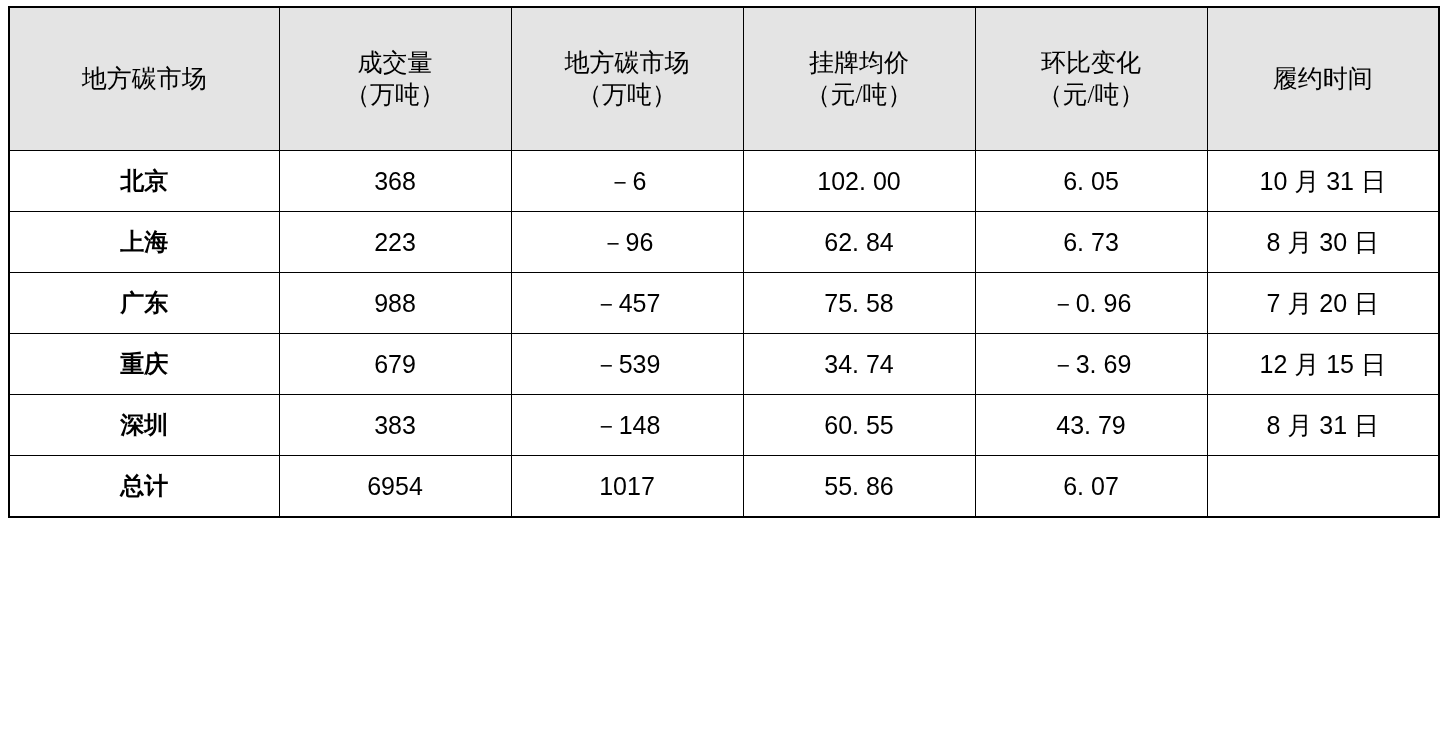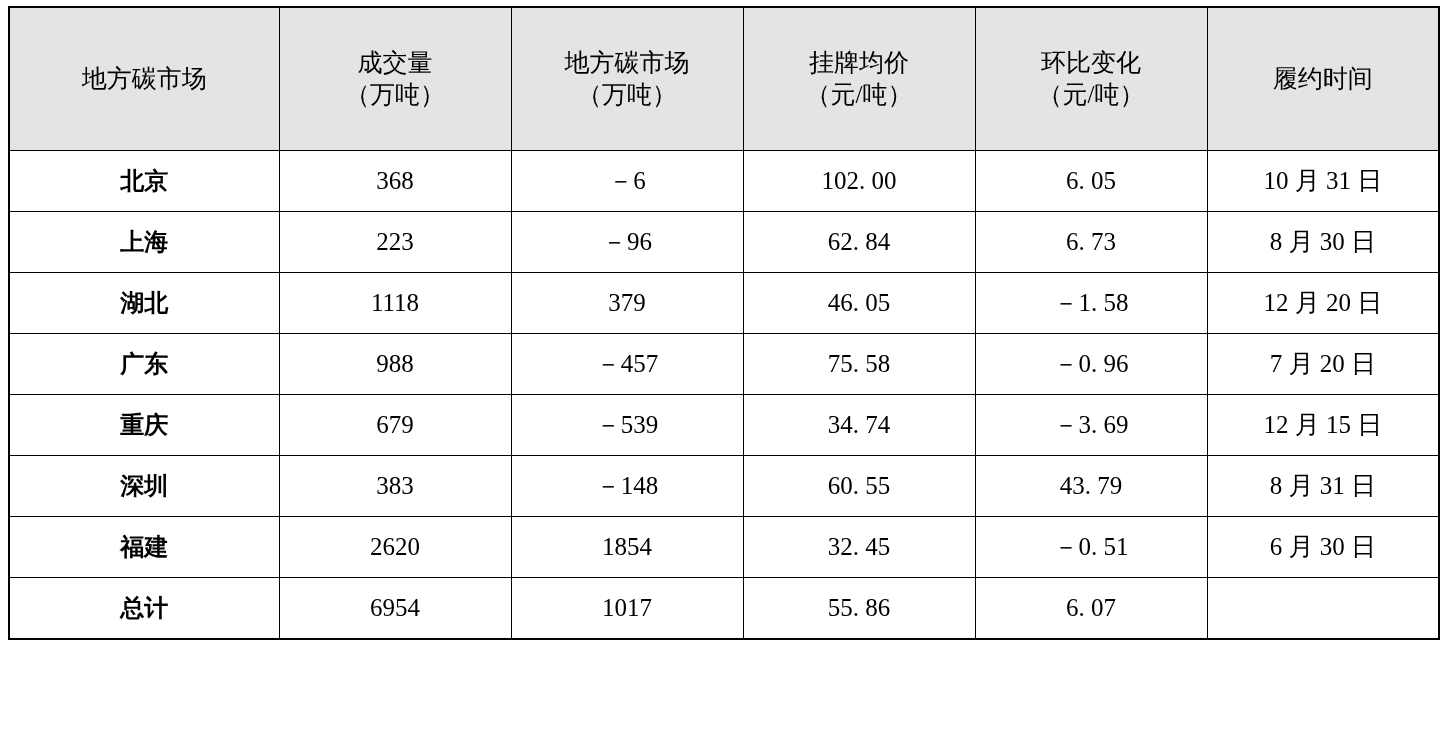--- a/index.html
+++ b/index.html
@@ -57,21 +57,21 @@
   }
   tbody tr:last-child td {
     border-bottom: 2px solid #000000;
   }
   col.c0 { width: 270px; }
   col.c1 { width: 232px; }
   col.c2 { width: 232px; }
   col.c3 { width: 232px; }
   col.c4 { width: 232px; }
   col.c5 { width: 232px; }
-  .num { font-family: Liberation Serif, serif; }
+  .num { font-family: Liberation Sans, sans-serif; }
 </style>
 </head>
 <body>
 
 <div class="table-wrap">
   <table class="carbon-table">
     <colgroup>
       <col class="c0">
         <col class="c1">
         <col class="c2">
@@ -118,28 +118,20 @@
       </tr>
       <tr>
         <td class="region">上海</td>
         <td class="num">223</td>
         <td class="num">－96</td>
         <td class="num">62. 84</td>
         <td class="num">6. 73</td>
         <td class="num">8 月 30 日</td>
       </tr>
       <tr>
-        <td class="region">湖北</td>
-        <td class="num">1118</td>
-        <td class="num">379</td>
-        <td class="num">46. 05</td>
-        <td class="num">－1. 58</td>
-        <td class="num">12 月 20 日</td>
-      </tr>
-      <tr>
         <td class="region">广东</td>
         <td class="num">988</td>
         <td class="num">－457</td>
         <td class="num">75. 58</td>
         <td class="num">－0. 96</td>
         <td class="num">7 月 20 日</td>
       </tr>
       <tr>
         <td class="region">重庆</td>
         <td class="num">679</td>
@@ -150,28 +142,20 @@
       </tr>
       <tr>
         <td class="region">深圳</td>
         <td class="num">383</td>
         <td class="num">－148</td>
         <td class="num">60. 55</td>
         <td class="num">43. 79</td>
         <td class="num">8 月 31 日</td>
       </tr>
       <tr>
-        <td class="region">福建</td>
-        <td class="num">2620</td>
-        <td class="num">1854</td>
-        <td class="num">32. 45</td>
-        <td class="num">－0. 51</td>
-        <td class="num">6 月 30 日</td>
-      </tr>
-      <tr>
         <td class="region">总计</td>
         <td class="num">6954</td>
         <td class="num">1017</td>
         <td class="num">55. 86</td>
         <td class="num">6. 07</td>
         <td class="num"></td>
       </tr>
     </tbody>
   </table>
 </div>

